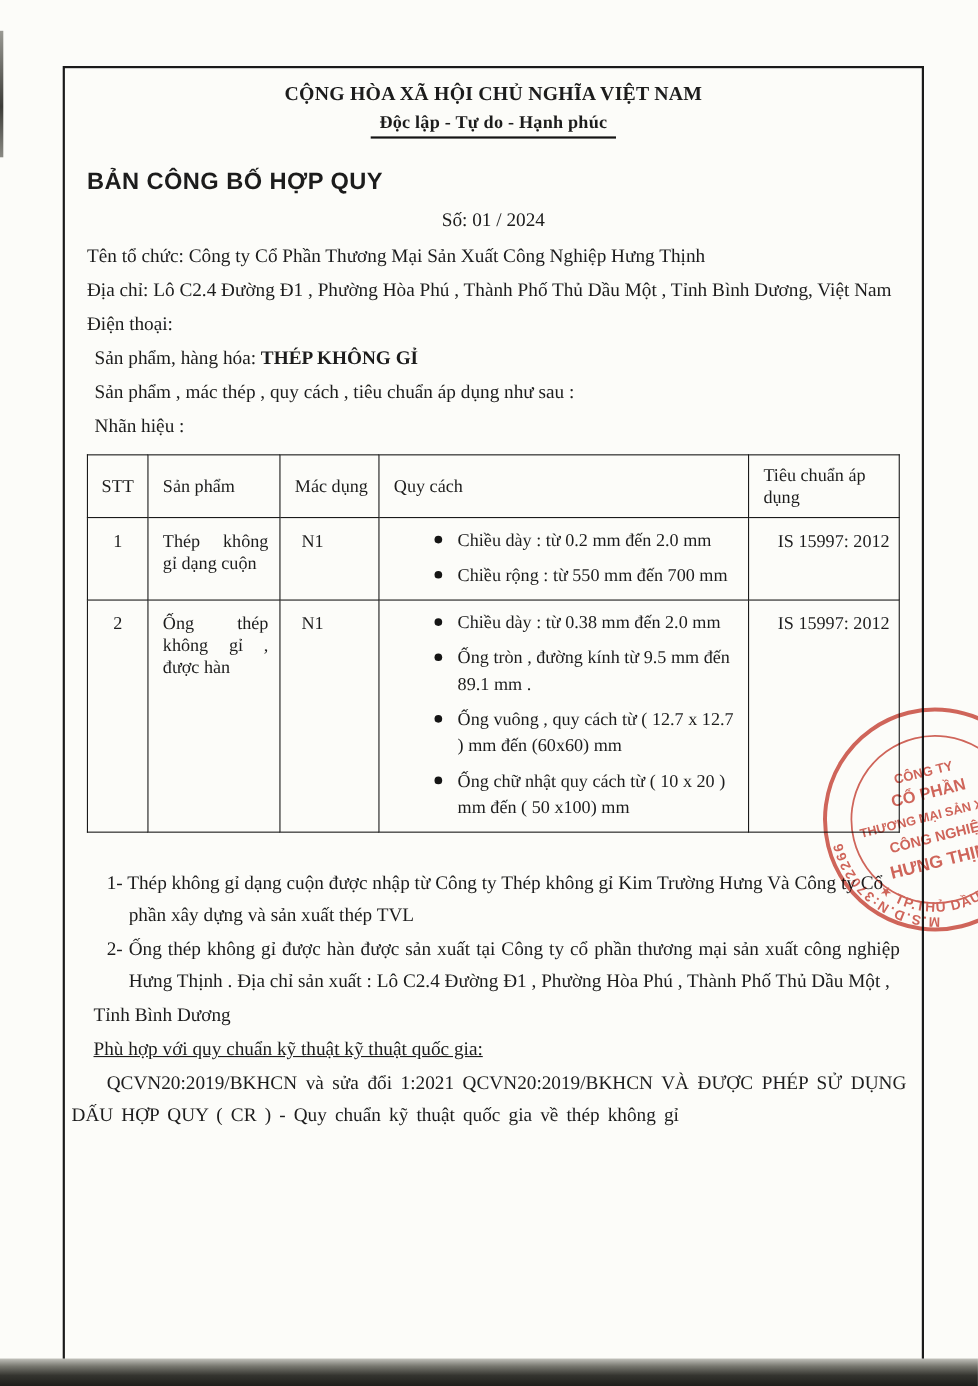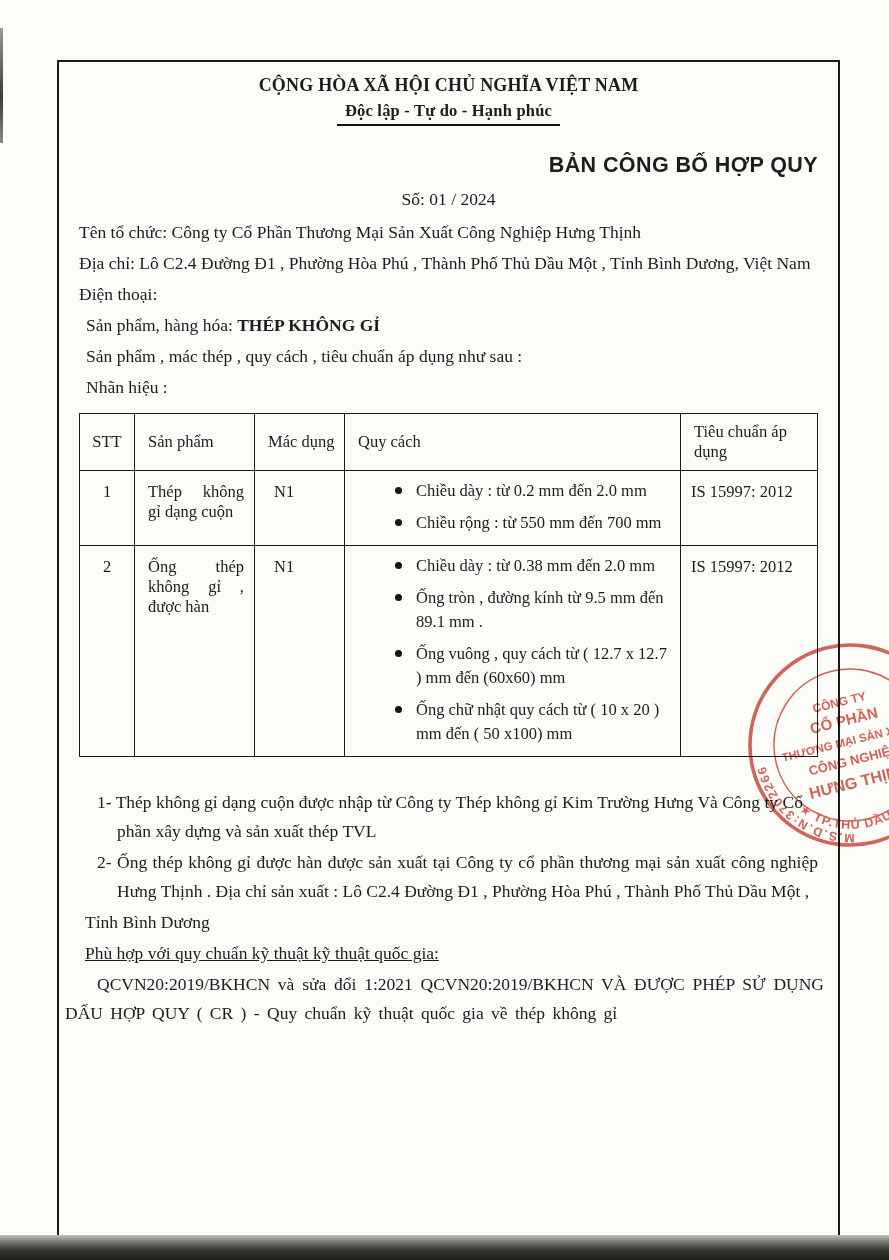--- a/index.html
+++ b/index.html
@@ -19,21 +19,21 @@
     padding:13px 20px 0 20px;
     background:transparent;
   }
   .nat{ text-align:center;font-weight:bold;font-size:18px;letter-spacing:.2px; }
   .motto-wrap{ text-align:center;margin-top:5px; }
   .motto{
     display:inline-block;font-weight:bold;font-size:16.5px;
     border-bottom:2px solid #141414;padding:0 8px 3px 8px;letter-spacing:.2px;
   }
   .title{
-    margin:27px 0 0 0;text-align:right;
+    margin:27px 0 0 0;text-align:left;
     font-family:"Liberation Sans","DejaVu Sans",sans-serif;
     font-weight:bold;font-size:21.5px;letter-spacing:.4px;
   }
   .docno{ text-align:center;font-size:17.5px;margin-top:11px; }
   .para{ font-size:17.5px;line-height:29px;margin:2px 0; }
   .first-para{ margin-top:8px; }
   .indent{ margin-left:7px; }
   .spec-table{
     width:100%;border-collapse:collapse;margin-top:11px;
     font-size:16.5px;table-layout:fixed;
@@ -47,21 +47,21 @@
   }
   .spec-table th{
     font-weight:normal;vertical-align:middle;text-align:left;
     height:40px;padding-left:13px;
   }
   th.c-stt,td.c-stt{ text-align:center;padding-left:4px;padding-right:4px; }
   td.c-stt{ padding-top:11px; }
   td.c-prod{ padding:11px 10px 8px 13px;text-align:justify; }
   td.c-grade{ padding:11px 8px 8px 19px; }
   td.c-spec{ padding:0 8px 10px 0; }
-  td.c-std{ padding:11px 8px 8px 10px; }
+  td.c-std{ padding:11px 8px 8px 26px; }
   .spec{ display:flex;margin:8px 0 0 50px; }
   .blt{
     flex:0 0 auto;width:7px;height:7px;border-radius:50%;
     background:#151515;margin:8px 14px 0 0;
   }
   .spec-text{ line-height:24px; }
   .note{
     font-size:17.5px;line-height:29px;margin:2px 0;
   }
   .note-1{ margin-top:31px;margin-left:38px;text-indent:-20px; }

